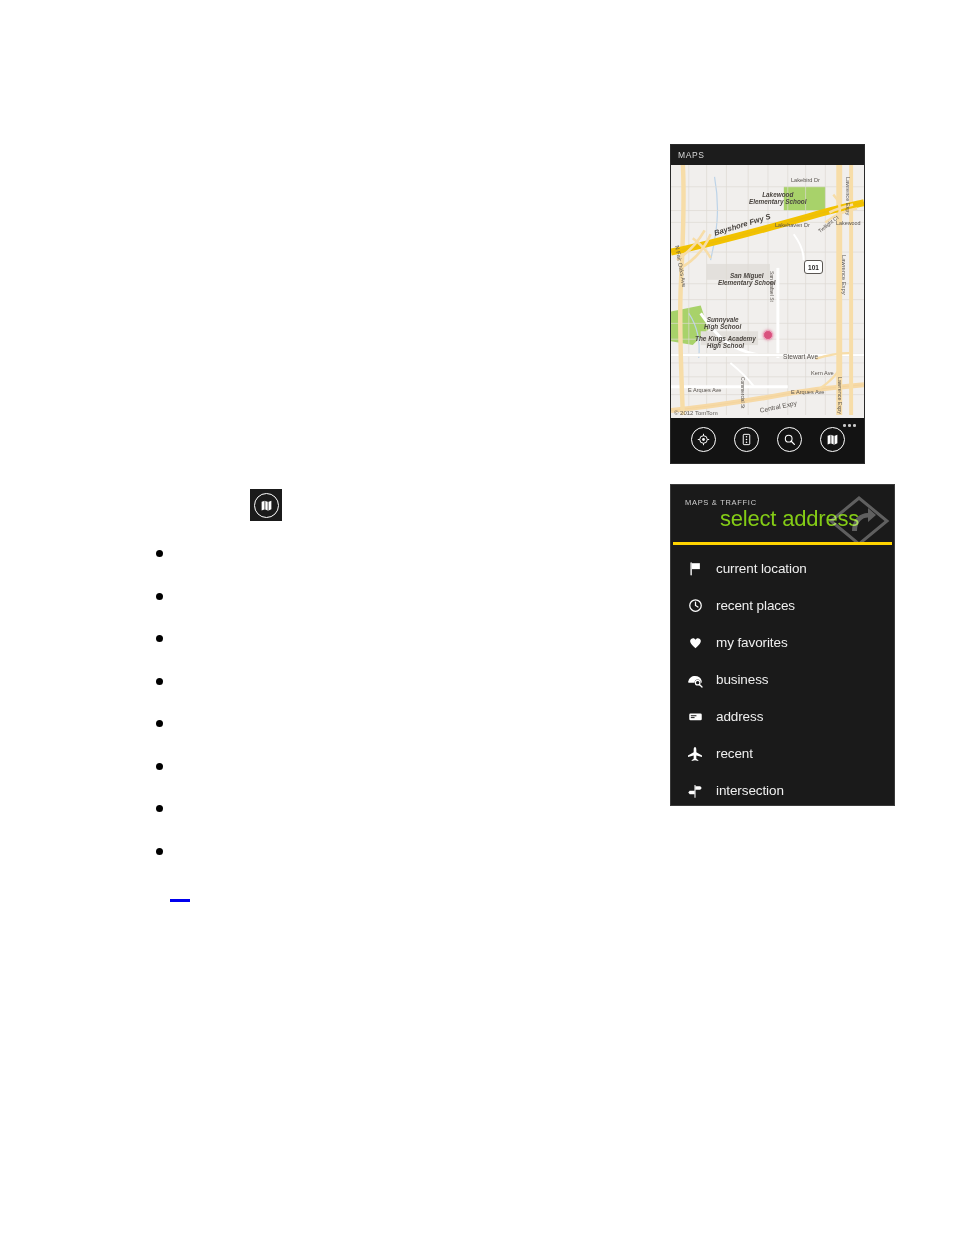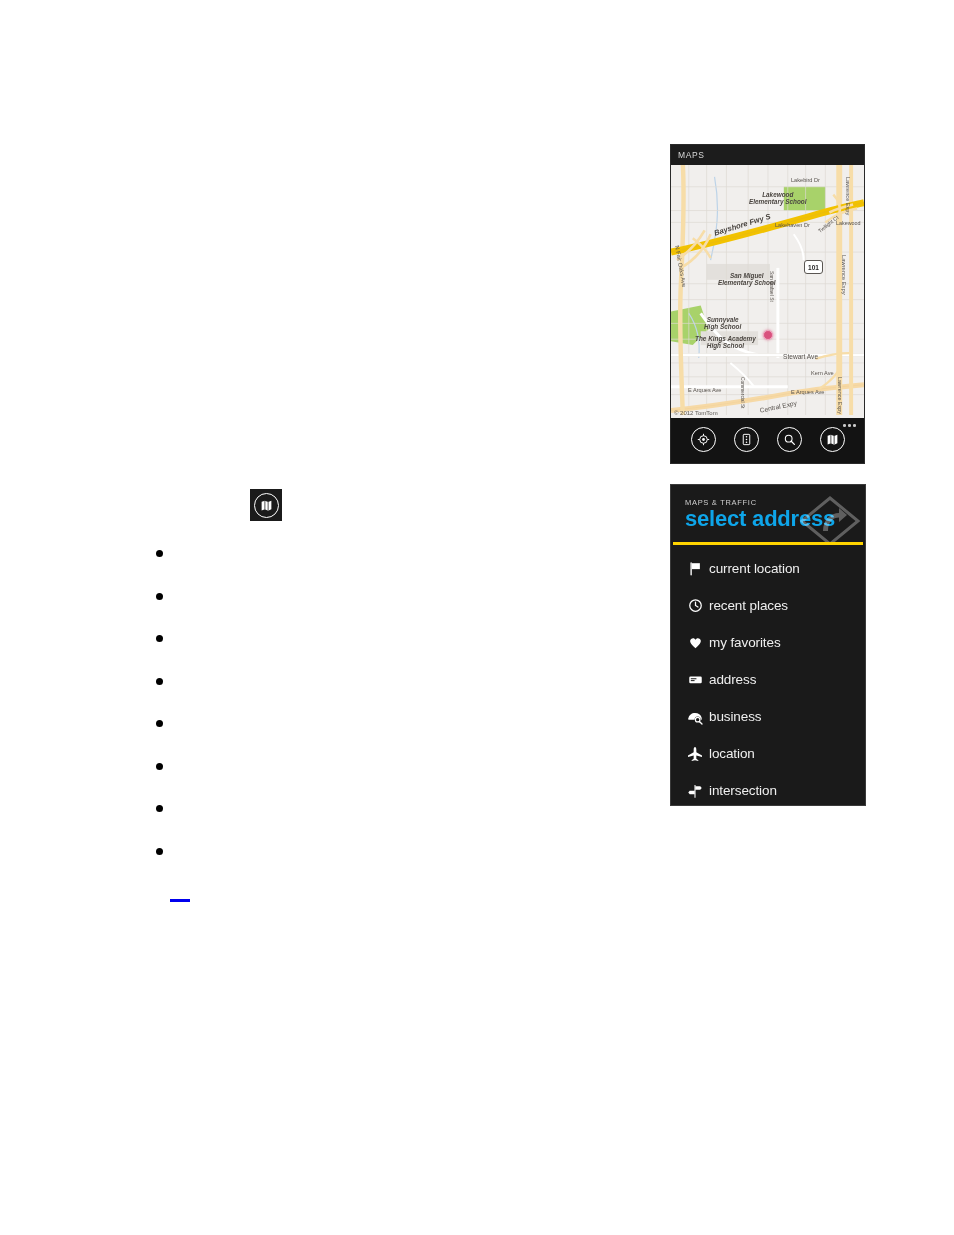--- a/index.html
+++ b/index.html
@@ -192,47 +192,48 @@
     background: #c9c9c9;
     border-radius: 50%;
     display: block;
   }
 
   
   .phone-list {
     position: absolute;
     left: 670px;
     top: 484px;
-    width: 196px;
+    width: 225px;
     height: 322px;
     background: #1a1a1a;
     border: 1px solid #3a3a3a;
     box-sizing: border-box;
     overflow: hidden;
   }
   .list-header {
     position: relative;
     padding: 13px 0 0 14px;
     height: 57px;
     box-sizing: border-box;
     overflow: hidden;
   }
   .kicker {
     color: #cfcfcf;
     font-size: 7.5px;
     letter-spacing: 0.7px;
     text-transform: uppercase;
   }
   .bigtitle {
-    color: #0ea5e9;
+    color: #84cc16;
     font-size: 22px;
     line-height: 26px;
-    font-weight: bold;
+    font-weight: normal;
     margin-top: -1px;
     letter-spacing: -0.2px;
+    text-align: center;
   }
   .watermark {
     position: absolute;
     right: 4px;
     top: 10px;
     opacity: 0.30;
     pointer-events: none;
   }
   .yellow-rule {
     height: 3px;
@@ -248,21 +249,21 @@
   }
   .lrow .ico {
     width: 20px;
     height: 20px;
     display: flex;
     align-items: center;
     justify-content: center;
     flex: 0 0 20px;
   }
   .lrow .lbl {
-    margin-left: 4px;
+    margin-left: 11px;
     color: #efefef;
     font-size: 13.5px;
     letter-spacing: -0.1px;
   }
 </style>
 </head>
 <body>
 
 <div class="doc-bullets">
   <div class="doc-bullet">
@@ -505,51 +506,51 @@
         <svg width="15" height="15" viewBox="0 0 24 24" aria-hidden="true">
           <path d="M12 21 C3 14 2 9.5 5 6.5 C7.6 4 11 5.3 12 7.6
                    C13 5.3 16.4 4 19 6.5 C22 9.5 21 14 12 21 Z" fill="#ffffff"></path>
         </svg>
       </span>
       <span class="lbl">my favorites</span>
     </div>
 
     <div class="lrow">
       <span class="ico">
-        <svg width="15" height="15" viewBox="0 0 24 24" aria-hidden="true">
-          <rect x="2" y="7" width="20" height="11" rx="2" fill="#ffffff"></rect>
-          <rect x="4.5" y="10" width="9" height="1.6" fill="#1a1a1a"></rect>
-          <rect x="4.5" y="13" width="6" height="1.6" fill="#1a1a1a"></rect>
-        </svg>
-      </span>
-      <span class="lbl">address</span>
-    </div>
-
-    <div class="lrow">
-      <span class="ico">
         <svg width="16" height="16" viewBox="0 0 24 24" aria-hidden="true">
           <path d="M2 14 C3 9 7 6 12 6 C17 6 21 9 22 13 L22 16 L2 16 Z" fill="#ffffff"></path>
           <circle cx="16" cy="16" r="4.6" fill="#1a1a1a"></circle>
           <circle cx="16" cy="16" r="3.4" fill="none" stroke="#ffffff" stroke-width="1.8"></circle>
           <path d="M19 19 L22.5 22.5" stroke="#ffffff" stroke-width="2" stroke-linecap="round"></path>
         </svg>
       </span>
       <span class="lbl">business</span>
     </div>
 
     <div class="lrow">
       <span class="ico">
+        <svg width="15" height="15" viewBox="0 0 24 24" aria-hidden="true">
+          <rect x="2" y="7" width="20" height="11" rx="2" fill="#ffffff"></rect>
+          <rect x="4.5" y="10" width="9" height="1.6" fill="#1a1a1a"></rect>
+          <rect x="4.5" y="13" width="6" height="1.6" fill="#1a1a1a"></rect>
+        </svg>
+      </span>
+      <span class="lbl">address</span>
+    </div>
+
+    <div class="lrow">
+      <span class="ico">
         <svg width="16" height="16" viewBox="0 0 24 24" aria-hidden="true">
           <path d="M12 1.5 C13.2 1.5 14 3 14 5.6 L14 9.2 L22.5 14.4 L22.5 16.6
                    L14 14.2 L14 19 L17 21.2 L17 22.6 L12 21.4 L7 22.6 L7 21.2
                    L10 19 L10 14.2 L1.5 16.6 L1.5 14.4 L10 9.2 L10 5.6
                    C10 3 10.8 1.5 12 1.5 Z" fill="#ffffff"></path>
         </svg>
       </span>
-      <span class="lbl">location</span>
+      <span class="lbl">recent</span>
     </div>
 
     <div class="lrow">
       <span class="ico">
         <svg width="16" height="16" viewBox="0 0 24 24" aria-hidden="true">
           <path d="M11.2 3 H12.8 V22 H11.2 Z" fill="#ffffff"></path>
           <path d="M12.4 4.8 H20 L22 7.4 L20 10 H12.4 Z" fill="#ffffff"></path>
           <path d="M11.6 11.6 H4 L2 14.2 L4 16.8 H11.6 Z" fill="#ffffff"></path>
         </svg>
       </span>

